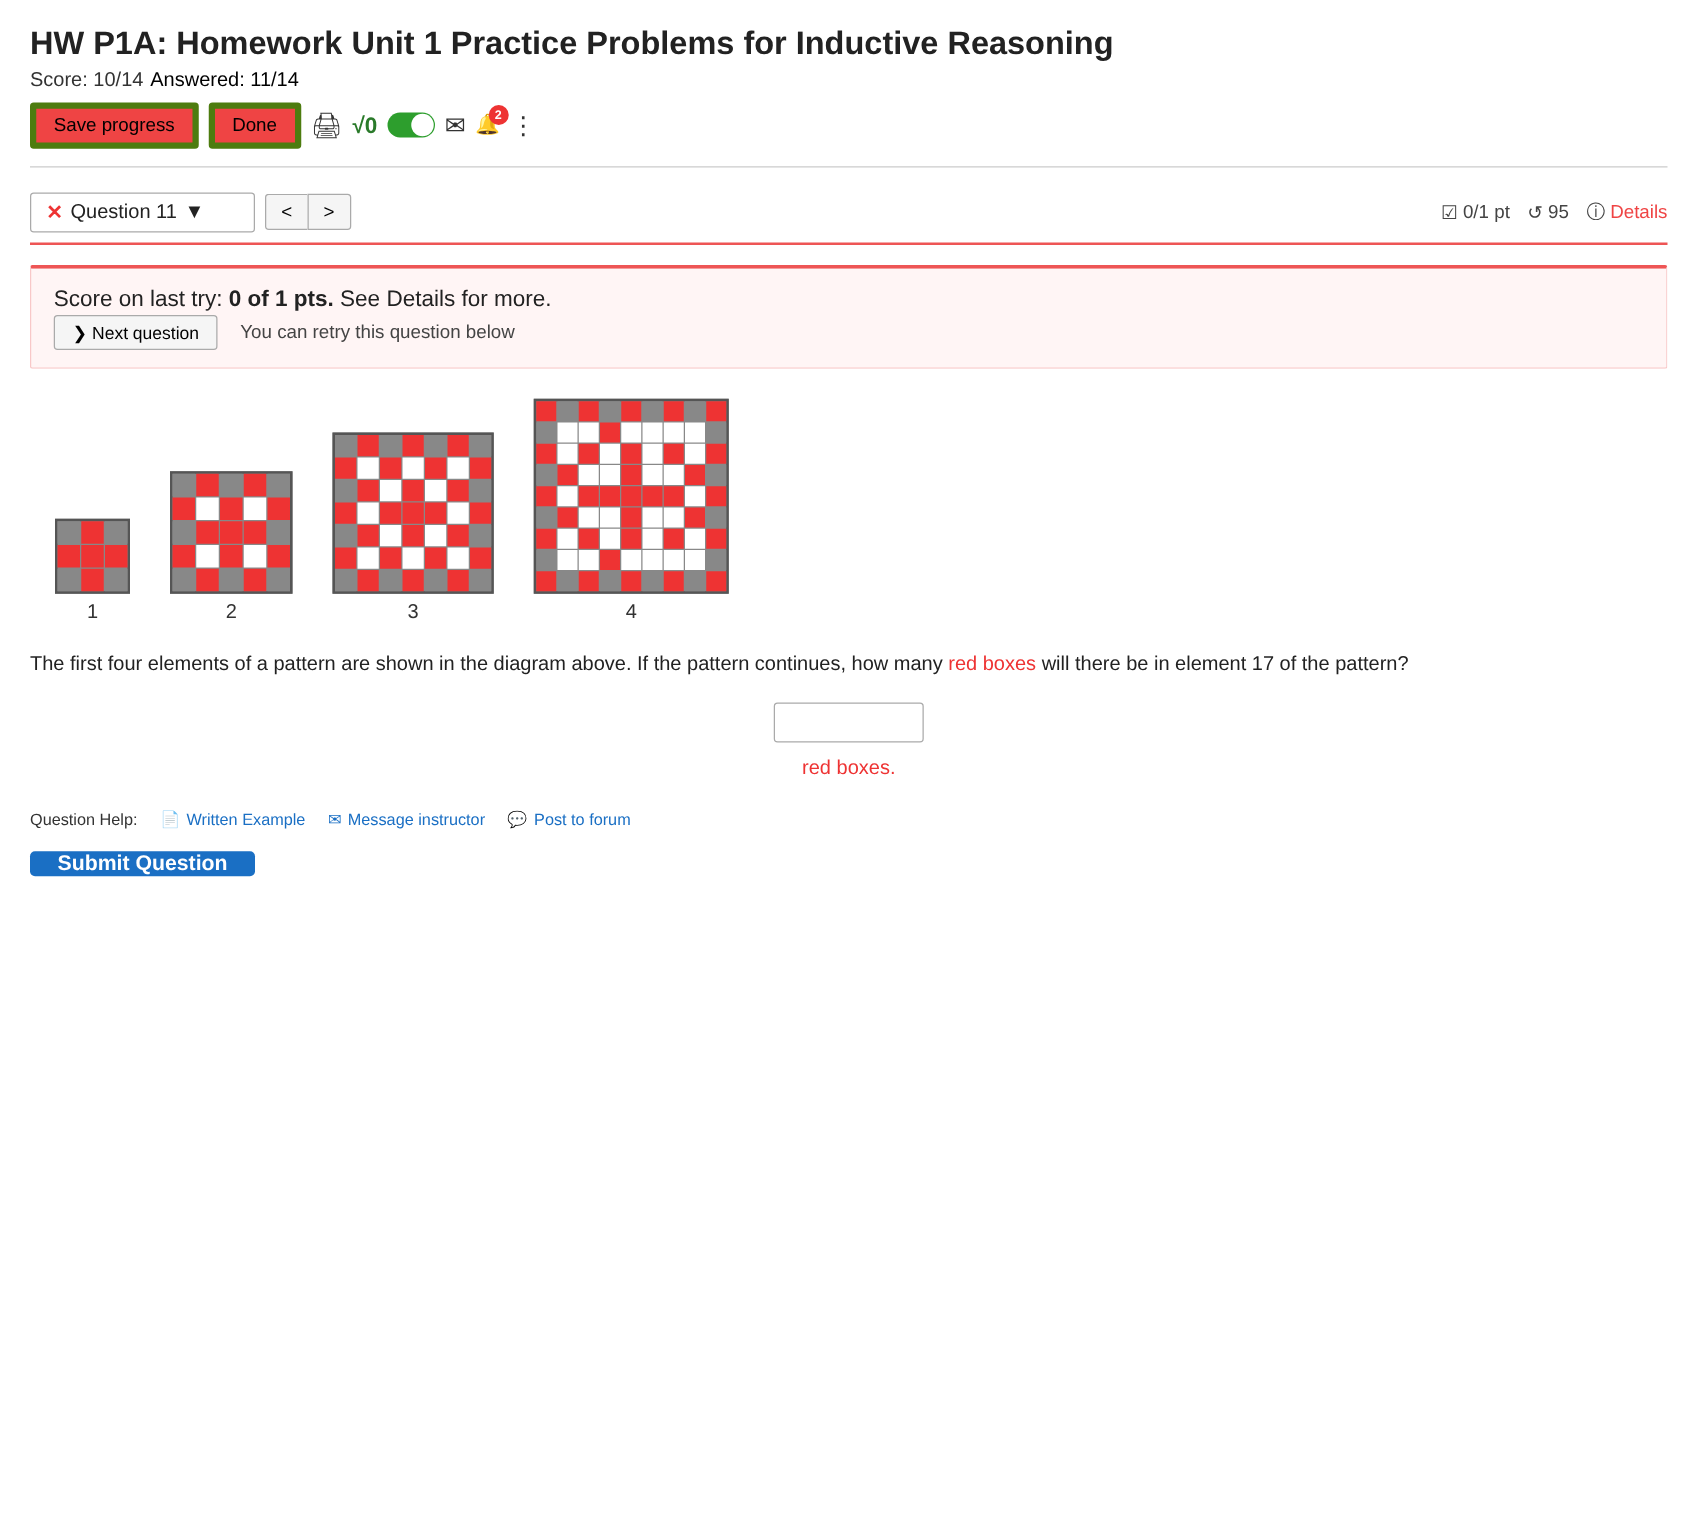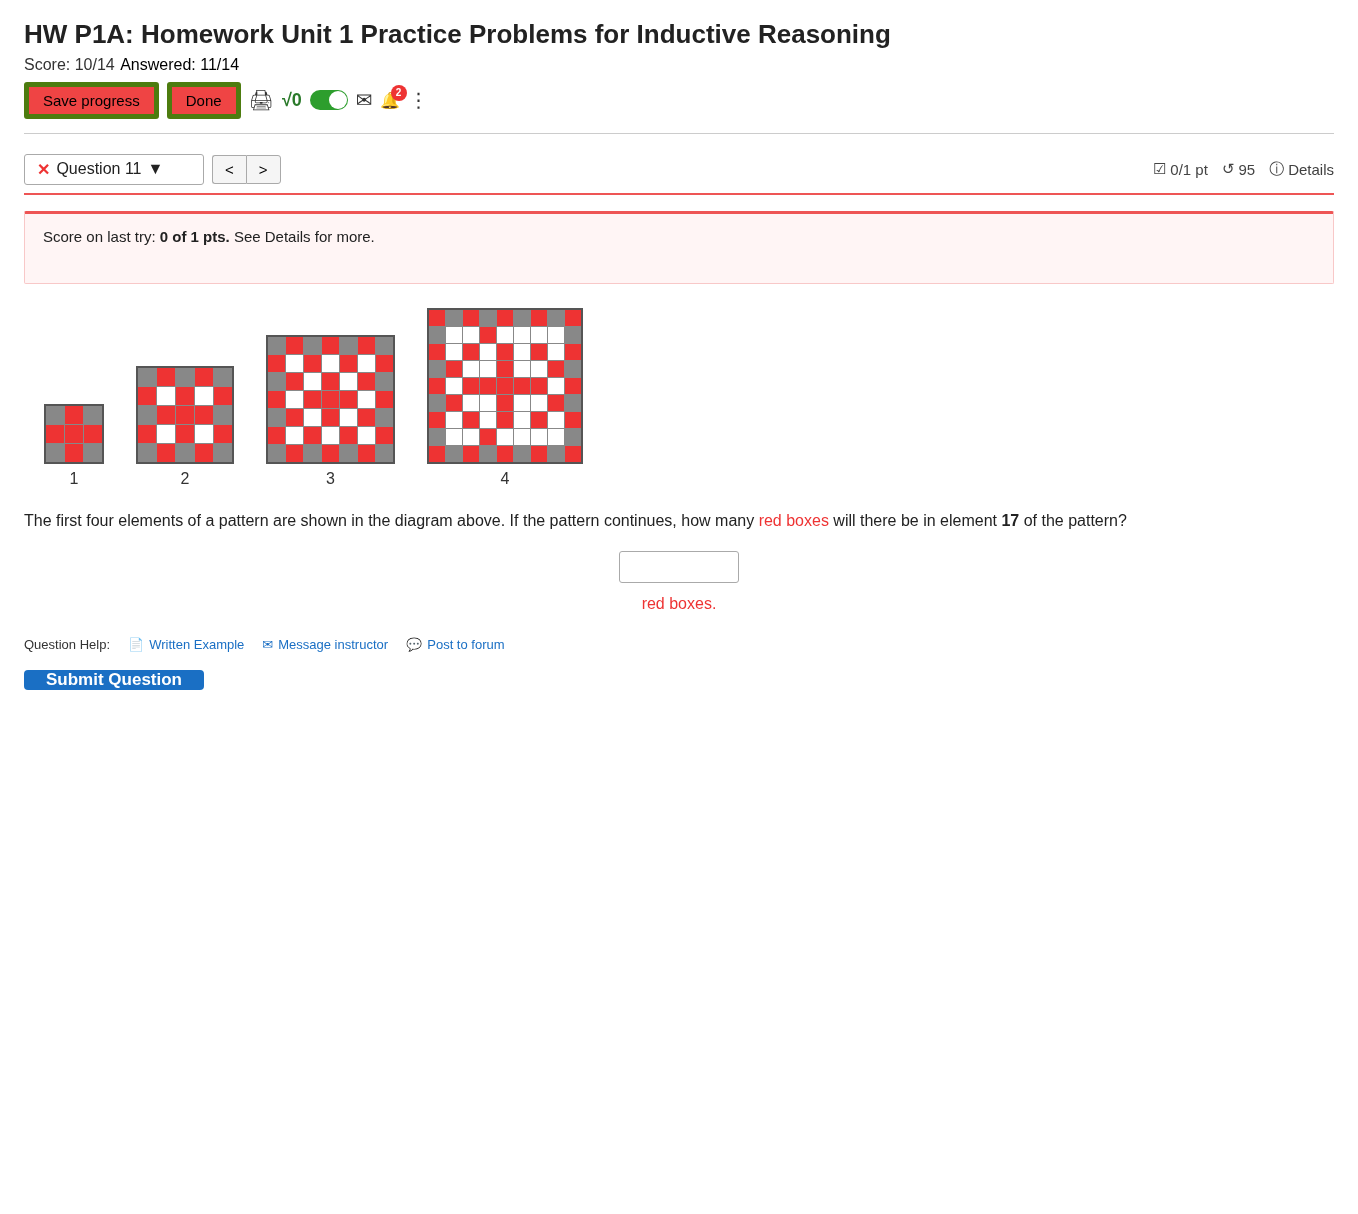--- a/index.html
+++ b/index.html
@@ -23,39 +23,39 @@
 
     .question-nav { display: flex; align-items: center; gap: 0; margin-bottom: 0; padding: 8px 0; border-bottom: 2px solid #e55; }
     .question-selector { display: flex; align-items: center; gap: 6px; border: 1px solid #aaa; padding: 5px 12px; border-radius: 3px; cursor: pointer; min-width: 180px; }
     .x-mark { color: #e33; font-weight: bold; font-size: 16px; }
     .nav-arrows { display: flex; margin-left: 8px; }
     .nav-arrow { border: 1px solid #aaa; background: #f5f5f5; padding: 5px 12px; font-size: 15px; cursor: pointer; }
     .nav-arrow:first-child { border-right: none; border-radius: 3px 0 0 3px; }
     .nav-arrow:last-child { border-radius: 0 3px 3px 0; }
     .question-meta { margin-left: auto; display: flex; align-items: center; gap: 14px; font-size: 15px; color: #444; }
     .meta-item { display: flex; align-items: center; gap: 4px; }
-    .details-link { color: #404040; text-decoration: none; cursor: pointer; }
+    .details-link { color: #ef4444; text-decoration: none; cursor: pointer; }
 
     .score-notice { background: #fff5f5; border: 1px solid #f8c8c8; border-top: 3px solid #e55; padding: 14px 18px; margin: 16px 0; border-radius: 2px; }
-    .score-notice p { font-size: 15px; margin-bottom: 24px; }
+    .score-notice p { font-size: 18px; margin-bottom: 2px; }
     .score-notice strong { font-weight: bold; }
     .next-question-btn { border: 1px solid #aaa; background: #f5f5f5; padding: 5px 14px; font-size: 14px; cursor: pointer; border-radius: 3px; }
     .retry-text { font-size: 15px; color: #444; margin-left: 8px; }
 
     .patterns-section { display: flex; gap: 32px; align-items: flex-end; margin: 24px 0 20px 20px; }
     .pattern-item { display: flex; flex-direction: column; align-items: center; gap: 6px; }
     .pattern-label { font-size: 16px; color: #333; }
     .cell { width: 100%; height: 100%; }
     .cell.red { background: #e33; }
     .cell.gray { background: #888; }
     .cell.white { background: #fff; }
 
     .question-text { font-size: 16px; line-height: 1.6; margin: 8px 0 18px 0; }
     .highlight-red { color: #e33; }
-    .highlight-bold { font-weight: bold; }
+    .highlight-bold { font-weight: normal; }
 
     .answer-row { display: flex; align-items: center; gap: 12px; margin-bottom: 24px; flex-direction: column; }
     .answer-input { border: 1px solid #aaa; padding: 6px 10px; width: 120px; font-size: 16px; border-radius: 3px; }
     .answer-suffix { color: #e33; font-size: 16px; }
 
     .question-help { display: flex; align-items: center; gap: 18px; font-size: 13px; margin-bottom: 18px; flex-wrap: wrap; }
     .help-label { font-weight: normal; color: #333; }
     .help-link { color: #1a6fc4; text-decoration: none; display: flex; align-items: center; gap: 5px; cursor: pointer; }
 
     .submit-btn { background: #1a6fc4; color: #fff; border: none; padding: 0 22px; font-size: 17px; font-weight: bold; border-radius: 4px; cursor: pointer; }
@@ -130,20 +130,24 @@
       <a class="details-link">Details</a>
     </div>
   </div>
 </div>
 
 
 <div class="score-notice">
   <p>
     <span>Score on last try: </span><strong>0 of 1 pts.</strong><span> See Details for more.</span>
   </p>
+  <div style="display:flex;align-items:center;gap:10px;">
+    <button class="next-question-btn">❯ Next question</button>
+    <span class="retry-text">You can retry this question below</span>
+  </div>
 </div>
 
 
 <div class="patterns-section">
 
   <div class="pattern-item">
     <div class="grid-p1">
 
       <div class="cell gray"></div>
         <div class="cell red"></div>

